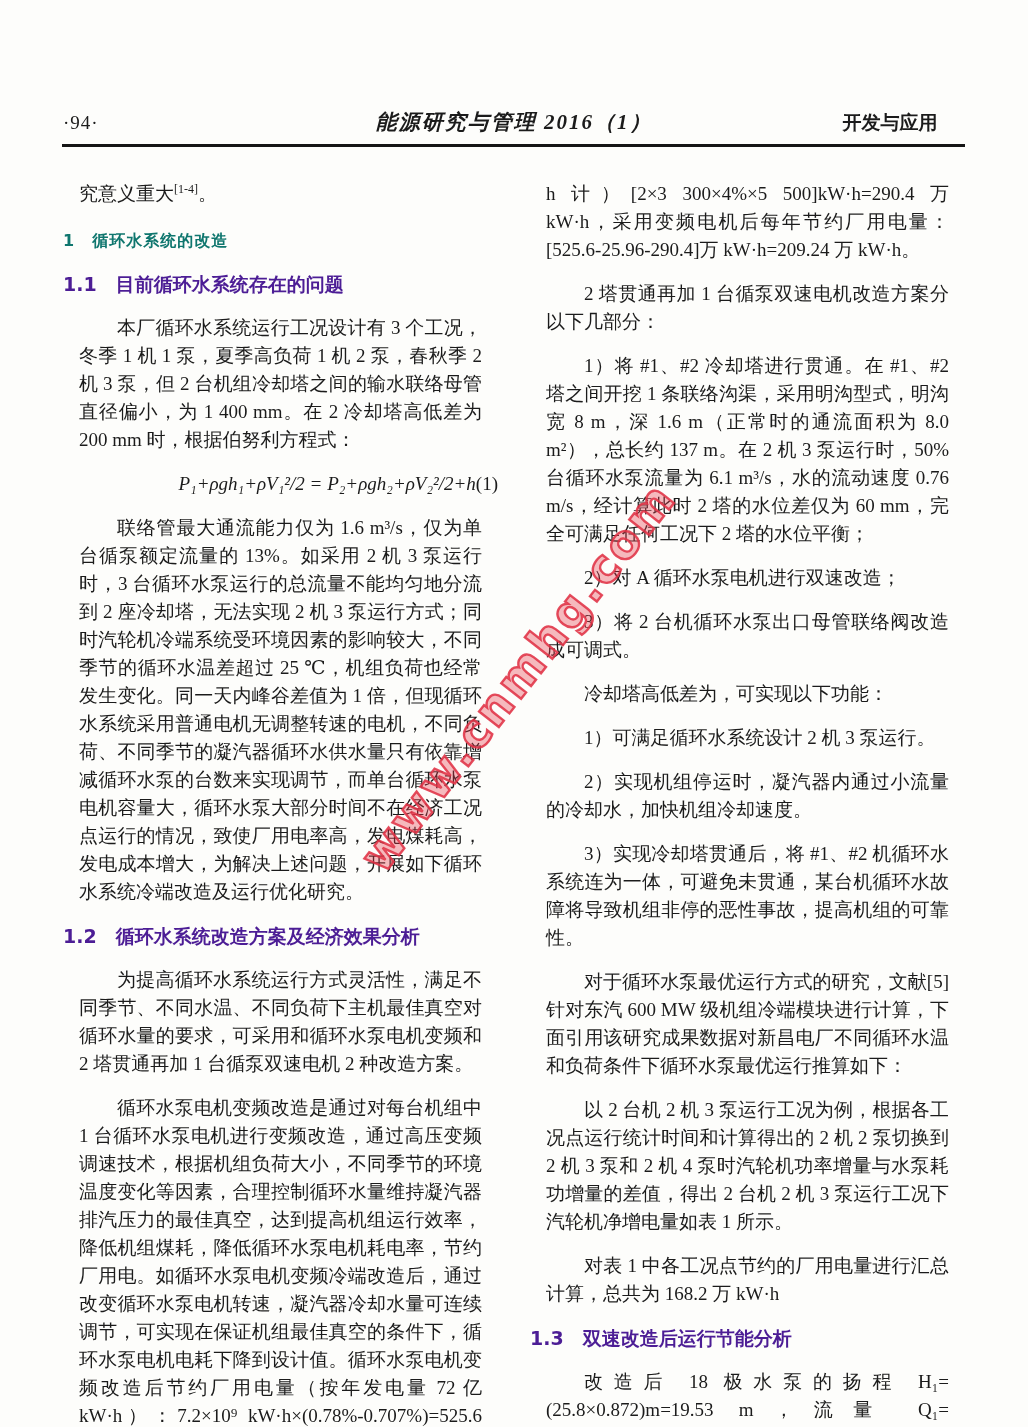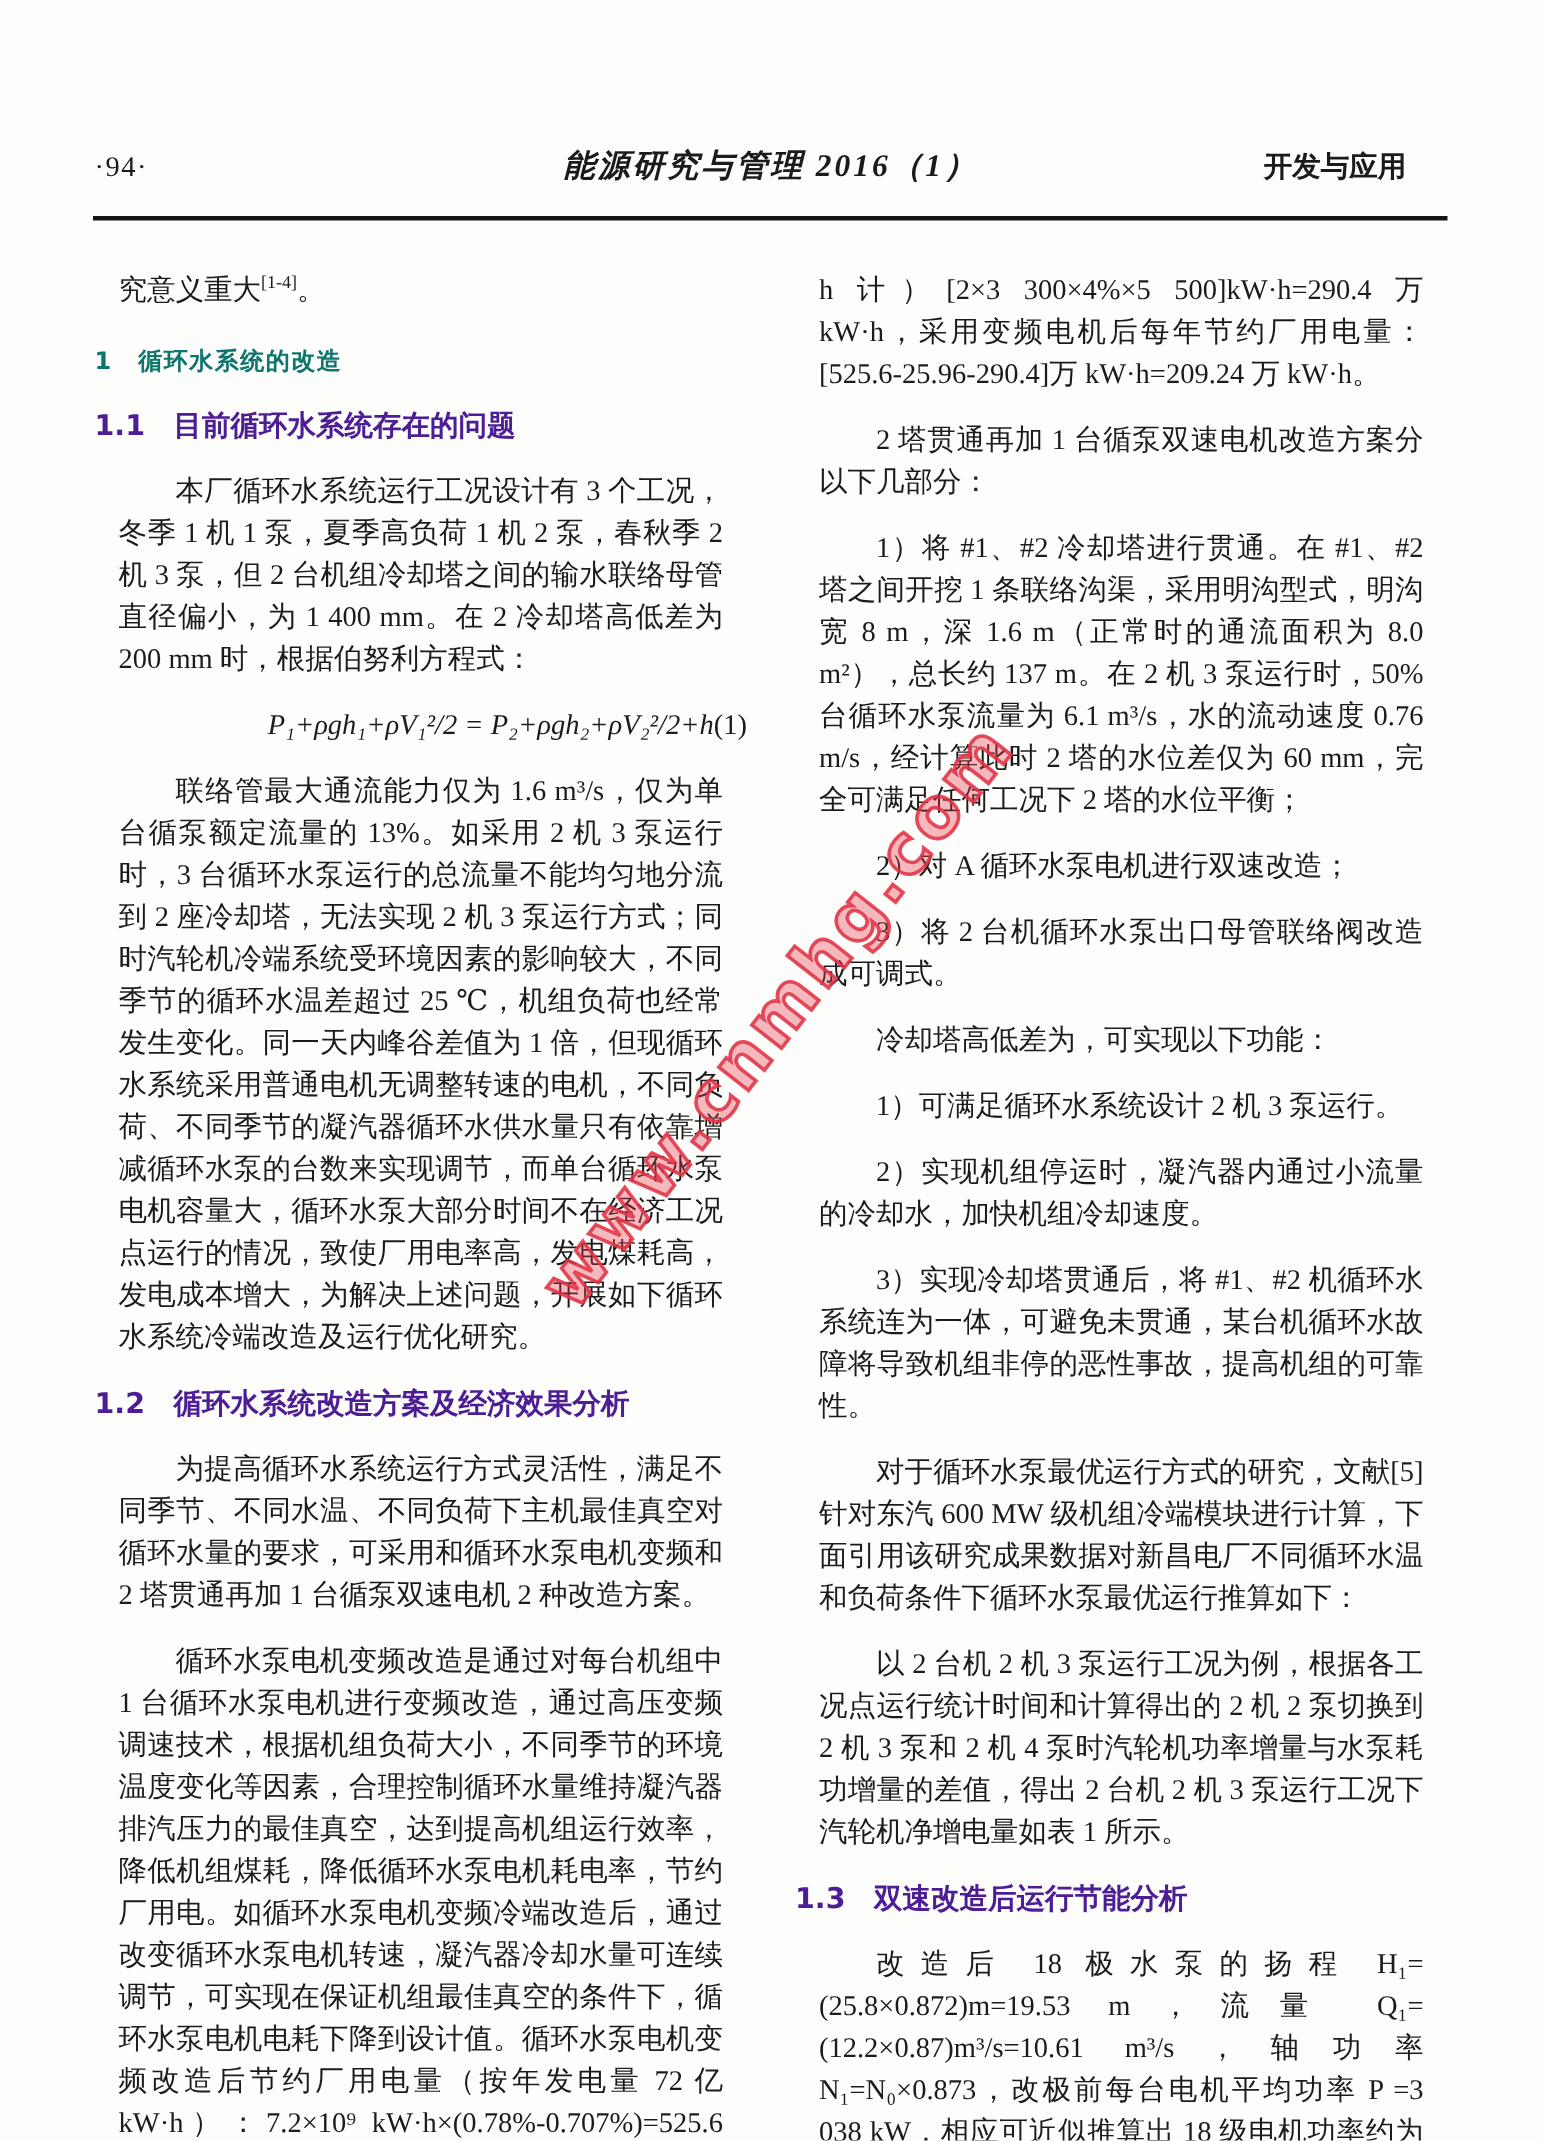--- a/index.html
+++ b/index.html
@@ -4,21 +4,21 @@
 <style>
   html,body{margin:0;padding:0;}
   body{
     width:1028px;height:1427px;position:relative;overflow:hidden;
     background:#fdfdfb;
     font-family:"Liberation Serif","DejaVu Serif",serif;
     color:#1b1b1b;
   }
   .page{position:absolute;inset:0;}
   .header{
-    position:absolute;top:96px;left:63px;width:902px;
+    position:absolute;top:108px;left:63px;width:902px;
     display:flex;align-items:baseline;
   }
   .pagenum{width:150px;font-size:19px;letter-spacing:1px;}
   .journal{flex:1;text-align:center;font-size:21px;font-weight:700;font-style:italic;letter-spacing:2px;}
   .sectionlbl{width:150px;text-align:center;font-size:19px;font-weight:700;
     font-family:"DejaVu Sans","Liberation Sans",sans-serif;}
   .rule{position:absolute;top:144px;left:62px;width:903px;height:3px;background:#151515;}
   .columns{
     position:absolute;top:164px;left:63px;width:902px;
     display:flex;gap:32px;
@@ -94,20 +94,21 @@
       <p class="p">2 塔贯通再加 1 台循泵双速电机改造方案分以下几部分：</p>
       <p class="p">1）将 #1、#2 冷却塔进行贯通。在 #1、#2 塔之间开挖 1 条联络沟渠，采用明沟型式，明沟宽 8 m，深 1.6 m（正常时的通流面积为 8.0 m²），总长约 137 m。在 2 机 3 泵运行时，50%台循环水泵流量为 6.1 m³/s，水的流动速度 0.76 m/s，经计算此时 2 塔的水位差仅为 60 mm，完全可满足任何工况下 2 塔的水位平衡；</p>
       <p class="p">2）对 A 循环水泵电机进行双速改造；</p>
       <p class="p">3）将 2 台机循环水泵出口母管联络阀改造成可调式。</p>
       <p class="p">冷却塔高低差为，可实现以下功能：</p>
       <p class="p">1）可满足循环水系统设计 2 机 3 泵运行。</p>
       <p class="p">2）实现机组停运时，凝汽器内通过小流量的冷却水，加快机组冷却速度。</p>
       <p class="p">3）实现冷却塔贯通后，将 #1、#2 机循环水系统连为一体，可避免未贯通，某台机循环水故障将导致机组非停的恶性事故，提高机组的可靠性。</p>
       <p class="p">对于循环水泵最优运行方式的研究，文献[5]针对东汽 600 MW 级机组冷端模块进行计算，下面引用该研究成果数据对新昌电厂不同循环水温和负荷条件下循环水泵最优运行推算如下：</p>
       <p class="p">以 2 台机 2 机 3 泵运行工况为例，根据各工况点运行统计时间和计算得出的 2 机 2 泵切换到 2 机 3 泵和 2 机 4 泵时汽轮机功率增量与水泵耗功增量的差值，得出 2 台机 2 机 3 泵运行工况下汽轮机净增电量如表 1 所示。</p>
+      <p class="p">对表 1 中各工况点节约的厂用电量进行汇总计算，总共为 168.2 万 kW·h</p>
       <div class="h2">1.3　双速改造后运行节能分析</div>
       <p class="p">改造后 18 极水泵的扬程 H₁=(25.8×0.872)m=19.53 m，流量 Q₁=(12.2×0.87)m³/s=10.61 m³/s，轴功率 N₁=N₀×0.873，改极前每台电机平均功率 P =3 038 kW，相应可近似推算出 18 级电机功率约为 3 038 kW×0.873，即 18 极电机功率为 2 001 kW。</p>
     </div>
 
   </div>
 
   <div class="watermark">www.cnmhg.com</div>
 
 </div>
 

